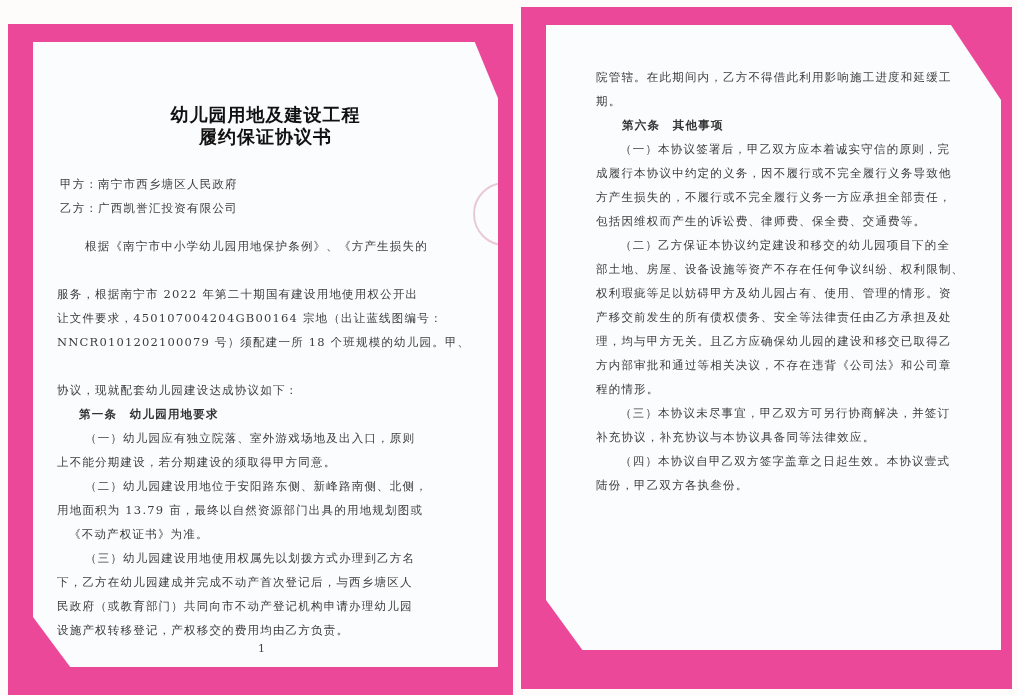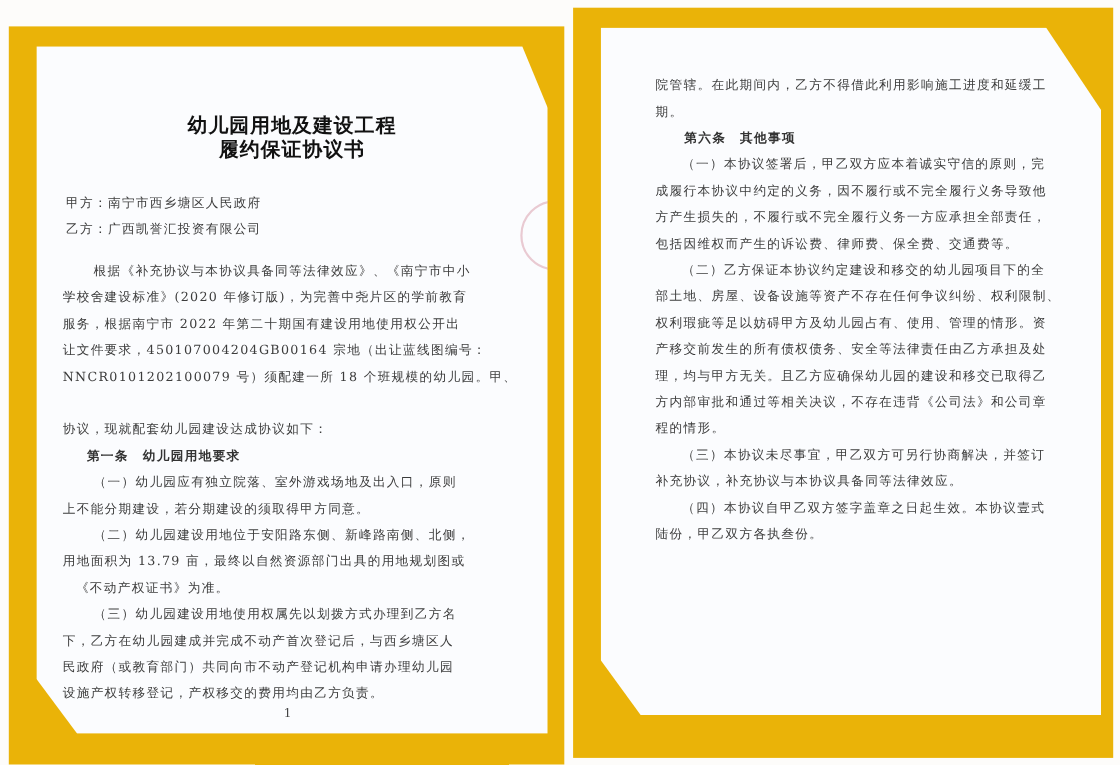--- a/index.html
+++ b/index.html
@@ -1,18 +1,18 @@
 <!DOCTYPE html>
 <html><head>
 <meta charset="utf-8">
 <style>
   html,body{margin:0;padding:0;}
   body{width:1018px;height:695px;background:#fdfcfa;position:relative;overflow:hidden;
        font-family:"DejaVu Serif","Liberation Serif",serif;color:#3a3a3a;}
-  .frame{position:absolute;top:7px;height:682px;background:#eab308;}
+  .frame{position:absolute;top:7px;height:682px;background:#ec4899;}
   .frame.left{left:8px;width:505px;margin-top:17px;}
   .frame.right{left:521px;width:491px;}
   .page{position:absolute;background:#fbfcfe;}
   .frame.left .page{left:25px;top:18px;width:465px;height:625px;
      clip-path:polygon(0 0,95% 0,100% 9%,100% 100%,8% 100%,0 92%);}
   .frame.right .page{left:25px;top:18px;width:455px;height:625px;
      clip-path:polygon(0 0,89% 0,100% 12%,100% 100%,8% 100%,0 92%);}
   .title{position:absolute;left:0;right:0;text-align:center;font-weight:bold;font-size:18px;
      color:#111;line-height:22px;letter-spacing:1px;}
   .line{position:absolute;font-size:11.5px;white-space:nowrap;color:#3c3c3c;letter-spacing:1.2px;}
@@ -25,22 +25,21 @@
 <body>
 
 <div class="frame left">
   <div class="page">
     <div class="title" style="top:62px">幼儿园用地及建设工程</div>
     <div class="title" style="top:84px">履约保证协议书</div>
 
     <div class="line" style="left:27px;top:135px">甲方：南宁市西乡塘区人民政府</div>
     <div class="line" style="left:27px;top:159px">乙方：广西凯誉汇投资有限公司</div>
 
-    <div class="line" style="left:52px;top:197px">根据《补充协议与本协议具备同等法律效应》、《南宁市中小</div>
-    <div class="line" style="left:24px;top:221px">学校舍建设标准》(2020 年修订版)，为完善中尧片区的学前教育</div>
+    <div class="line" style="left:52px;top:197px">根据《南宁市中小学幼儿园用地保护条例》、《方产生损失的</div>
     <div class="line" style="left:24px;top:245px">服务，根据南宁市 2022 年第二十期国有建设用地使用权公开出</div>
     <div class="line" style="left:24px;top:269px">让文件要求，450107004204GB00164 宗地（出让蓝线图编号：</div>
     <div class="line" style="left:24px;top:293px">NNCR0101202100079 号）须配建一所 18 个班规模的幼儿园。甲、</div>
     <div class="line" style="left:24px;top:341px">协议，现就配套幼儿园建设达成协议如下：</div>
 
     <div class="line h" style="left:46px;top:365px">第一条　幼儿园用地要求</div>
     <div class="line" style="left:52px;top:389px">（一）幼儿园应有独立院落、室外游戏场地及出入口，原则</div>
     <div class="line" style="left:24px;top:413px">上不能分期建设，若分期建设的须取得甲方同意。</div>
     <div class="line" style="left:52px;top:437px">（二）幼儿园建设用地位于安阳路东侧、新峰路南侧、北侧，</div>
     <div class="line" style="left:24px;top:461px">用地面积为 13.79 亩，最终以自然资源部门出具的用地规划图或</div>

